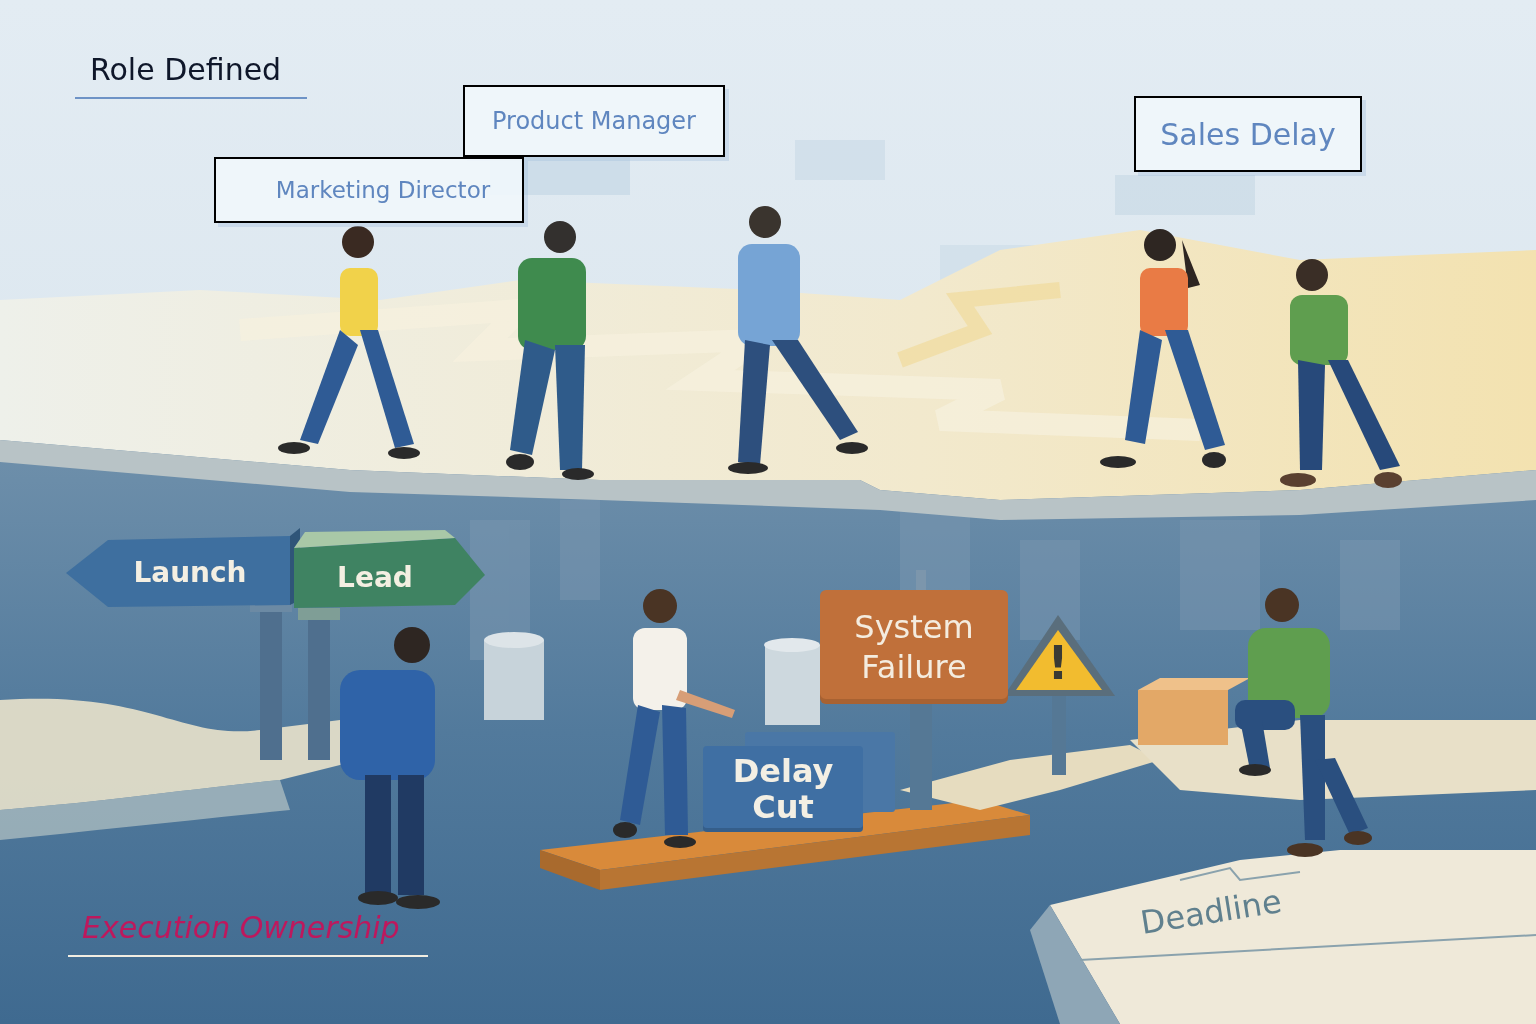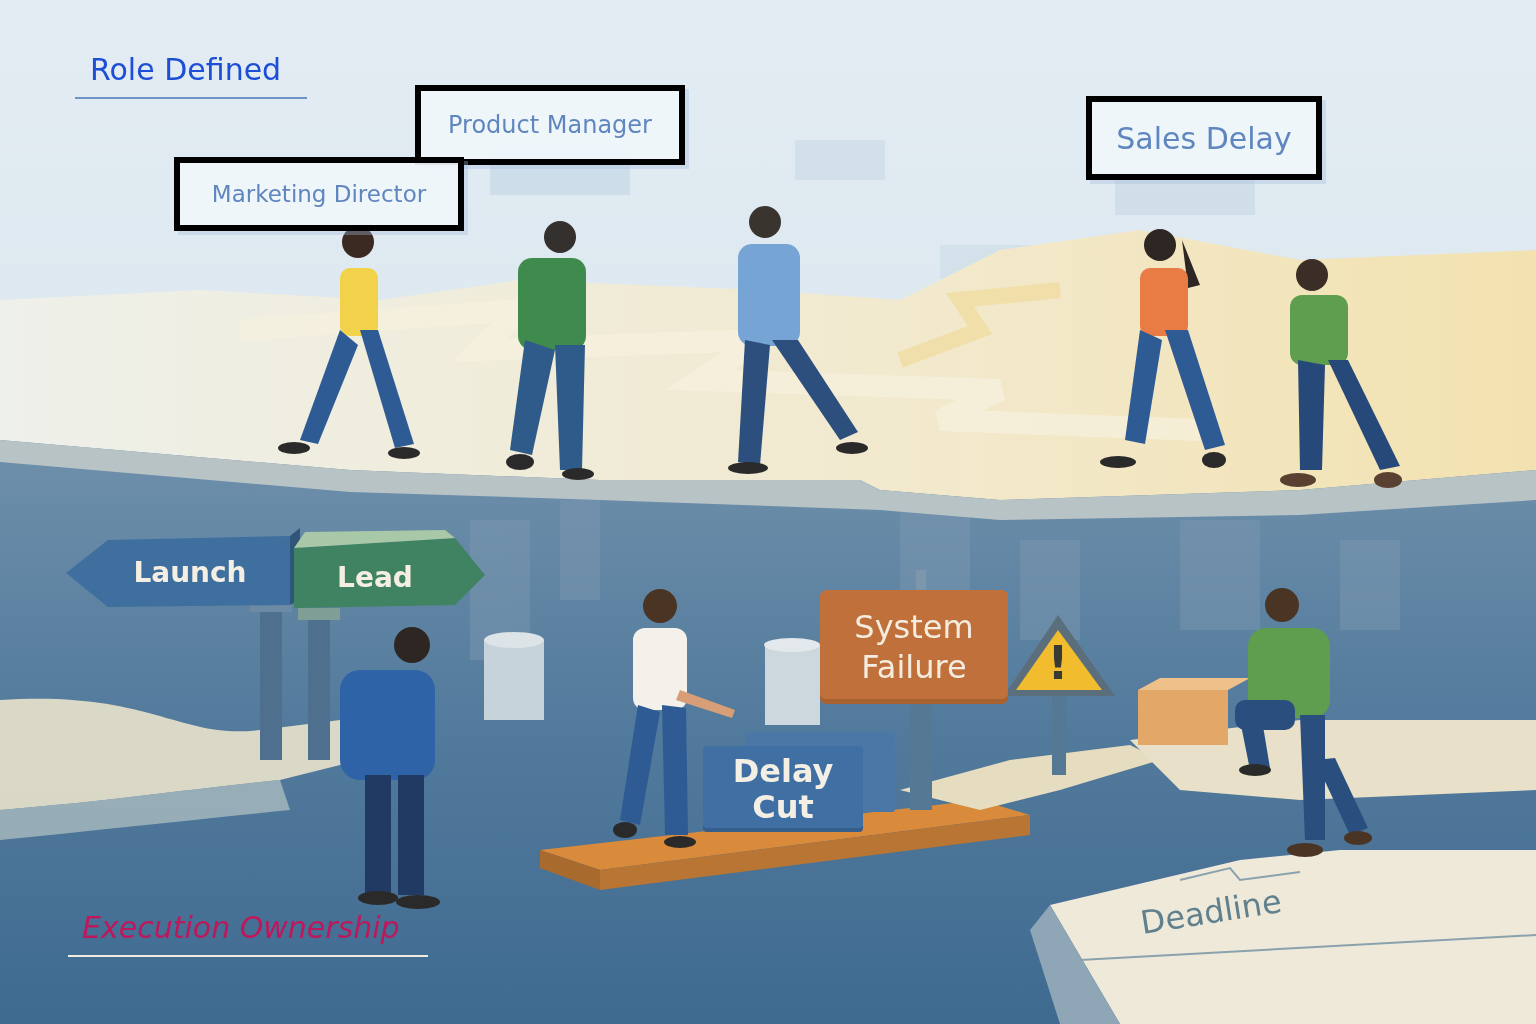--- a/index.html
+++ b/index.html
@@ -1,22 +1,22 @@
 <!DOCTYPE html>
 <html><head>
 <meta charset="utf-8">
 <style>
   html, body { margin:0; padding:0; }
   body { width:1536px; height:1024px; overflow:hidden; font-family:"DejaVu Sans", sans-serif; background:#dce7ef; }
   .scene { position:relative; width:1536px; height:1024px; overflow:hidden; }
   .scene svg.bg { position:absolute; left:0; top:0; }
   .abs { position:absolute; }
-  .title-top { left:90px; top:52px; color:#1d4ed8; font-size:30px; }
+  .title-top { left:90px; top:52px; color:#0f172a; font-size:30px; }
   .title-top-line { left:75px; top:97px; width:232px; height:2px; background:#6e93c6; }
-  .role-card { background:rgba(240,246,251,0.92); border:6px solid #000000; color:#5f86bf; display:flex; align-items:center; justify-content:center; box-shadow:4px 4px 0 rgba(160,190,220,0.35); }
+  .role-card { background:rgba(240,246,251,0.92); border:2px solid #000000; color:#5f86bf; display:flex; align-items:center; justify-content:center; box-shadow:4px 4px 0 rgba(160,190,220,0.35);margin-left:48px; }
   .title-bottom { left:82px; top:910px; color:#be185d; font-size:30px;font-style:italic; }
   .title-bottom-line { left:68px; top:955px; width:360px; height:2px; background:#f1ede2; }
   .sign-text { color:#f4efe2; font-weight:bold; font-size:28px; display:flex; align-items:center; justify-content:center; }
   .budget { left:703px; top:746px; width:160px; height:86px; background:#3f6fa3; border-radius:4px; color:#f3efe4; font-size:32px; font-weight:bold; line-height:36px; text-align:center; display:flex; flex-direction:column; justify-content:center; box-shadow:inset 0 -4px 0 rgba(0,0,0,0.15); }
   .sysfail { left:820px; top:590px; width:188px; height:114px; background:#c0703a; border-radius:6px; color:#f4ecdf; font-size:32px; line-height:40px; text-align:center; display:flex; flex-direction:column; justify-content:center; box-shadow:inset 0 -5px 0 rgba(0,0,0,0.12);align-items:center; }
   .deadline { left:1140px; top:893px; color:#60808e; font-size:32px; transform:rotate(-9deg); }
 </style>
 </head>
 <body>
 
@@ -183,21 +183,21 @@
       <ellipse cx="1358" cy="838" rx="14" ry="7" fill="#4a3424"></ellipse>
     </g>
   </svg>
 
   <div class="abs title-top">Role Defined</div>
   <div class="abs title-top-line"></div>
 
   <div class="abs role-card" style="left:415px;top:85px;width:258px;height:68px;font-size:24px;">
     <span>Product Manager</span>
   </div>
-  <div class="abs role-card" style="left:174px;top:157px;width:278px;height:62px;font-size:23px;">
+  <div class="abs role-card" style="left:166px;top:157px;width:278px;height:62px;font-size:23px;padding-left:28px;">
     <span>Marketing Director</span>
   </div>
   <div class="abs role-card" style="left:1086px;top:96px;width:224px;height:72px;font-size:30px;">
     <span>Sales Delay</span>
   </div>
 
   <div class="abs sign-text" style="left:100px;top:540px;width:180px;height:64px;">
     <span>Launch</span>
   </div>
   <div class="abs sign-text" style="left:300px;top:546px;width:150px;height:62px;">

